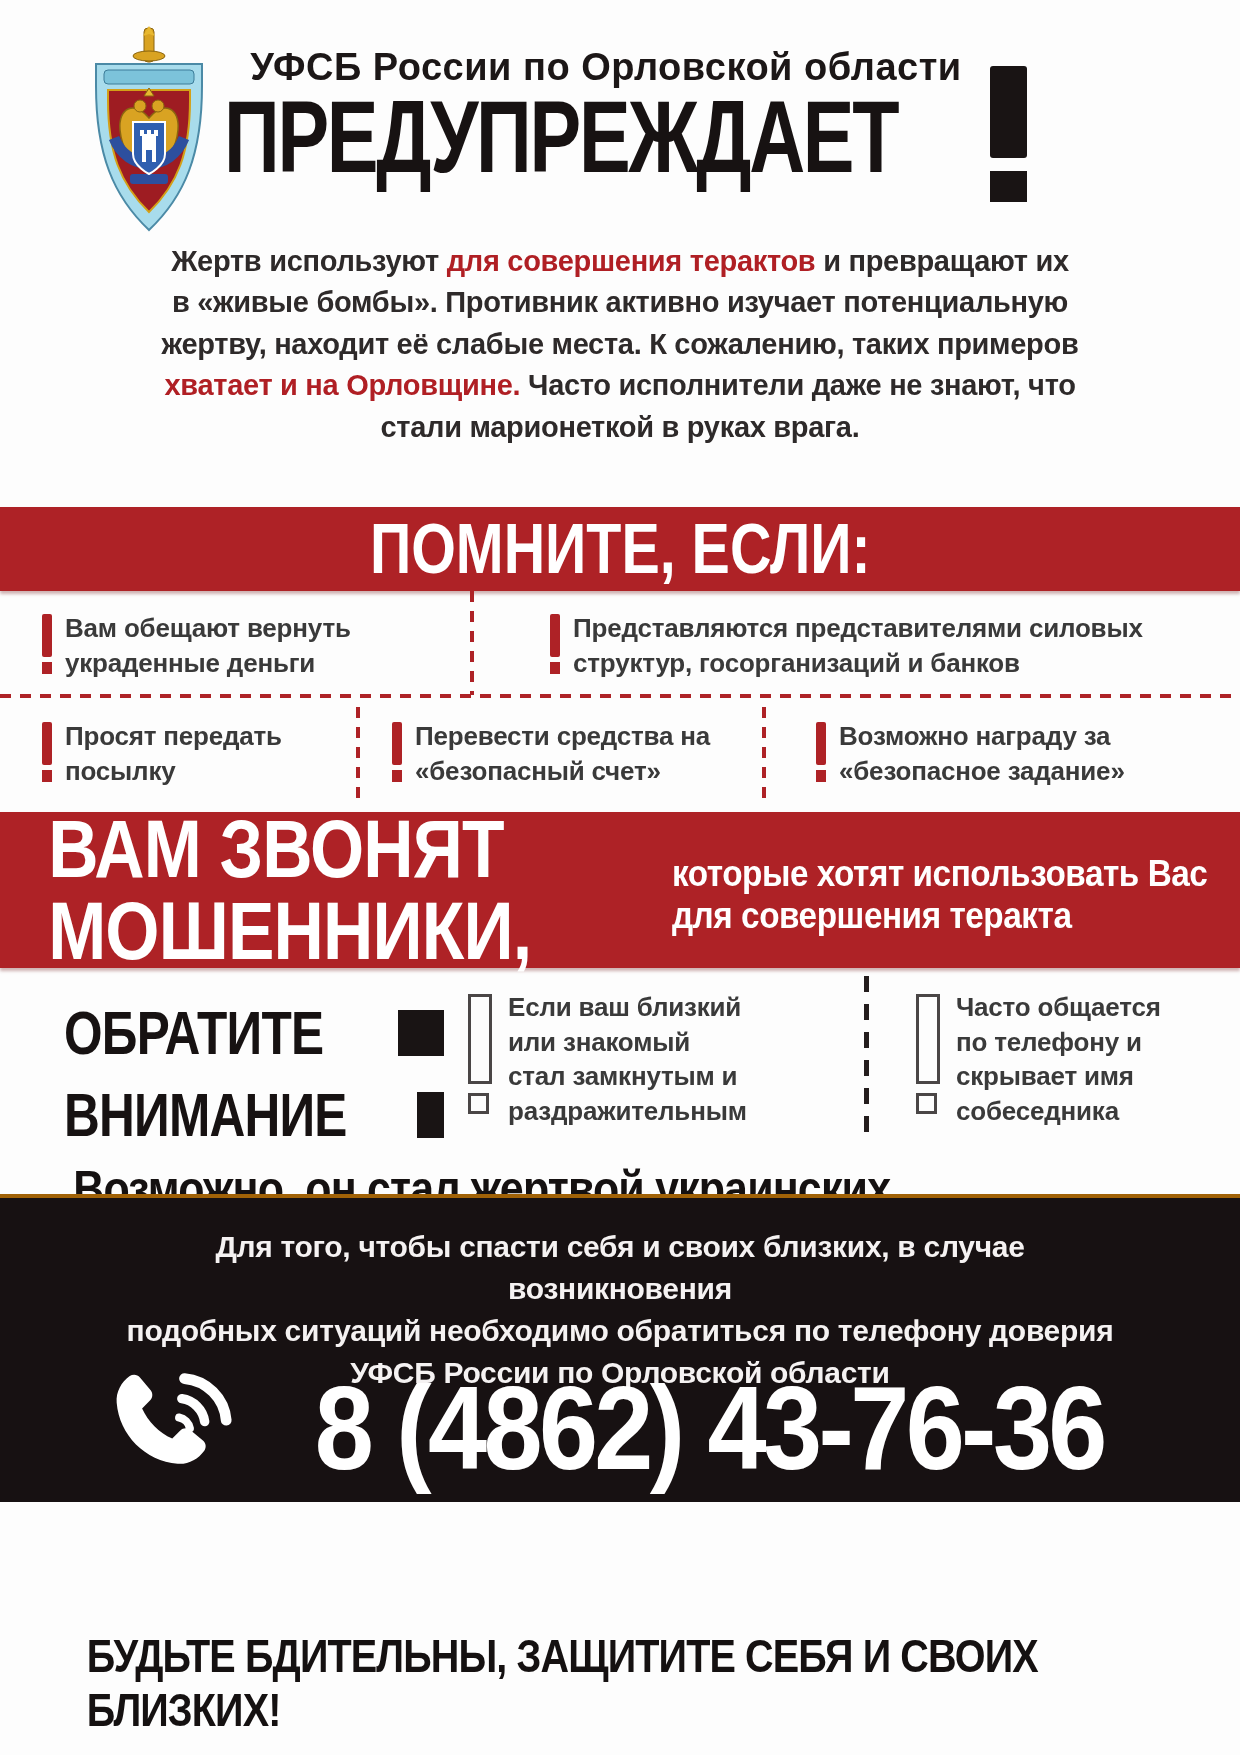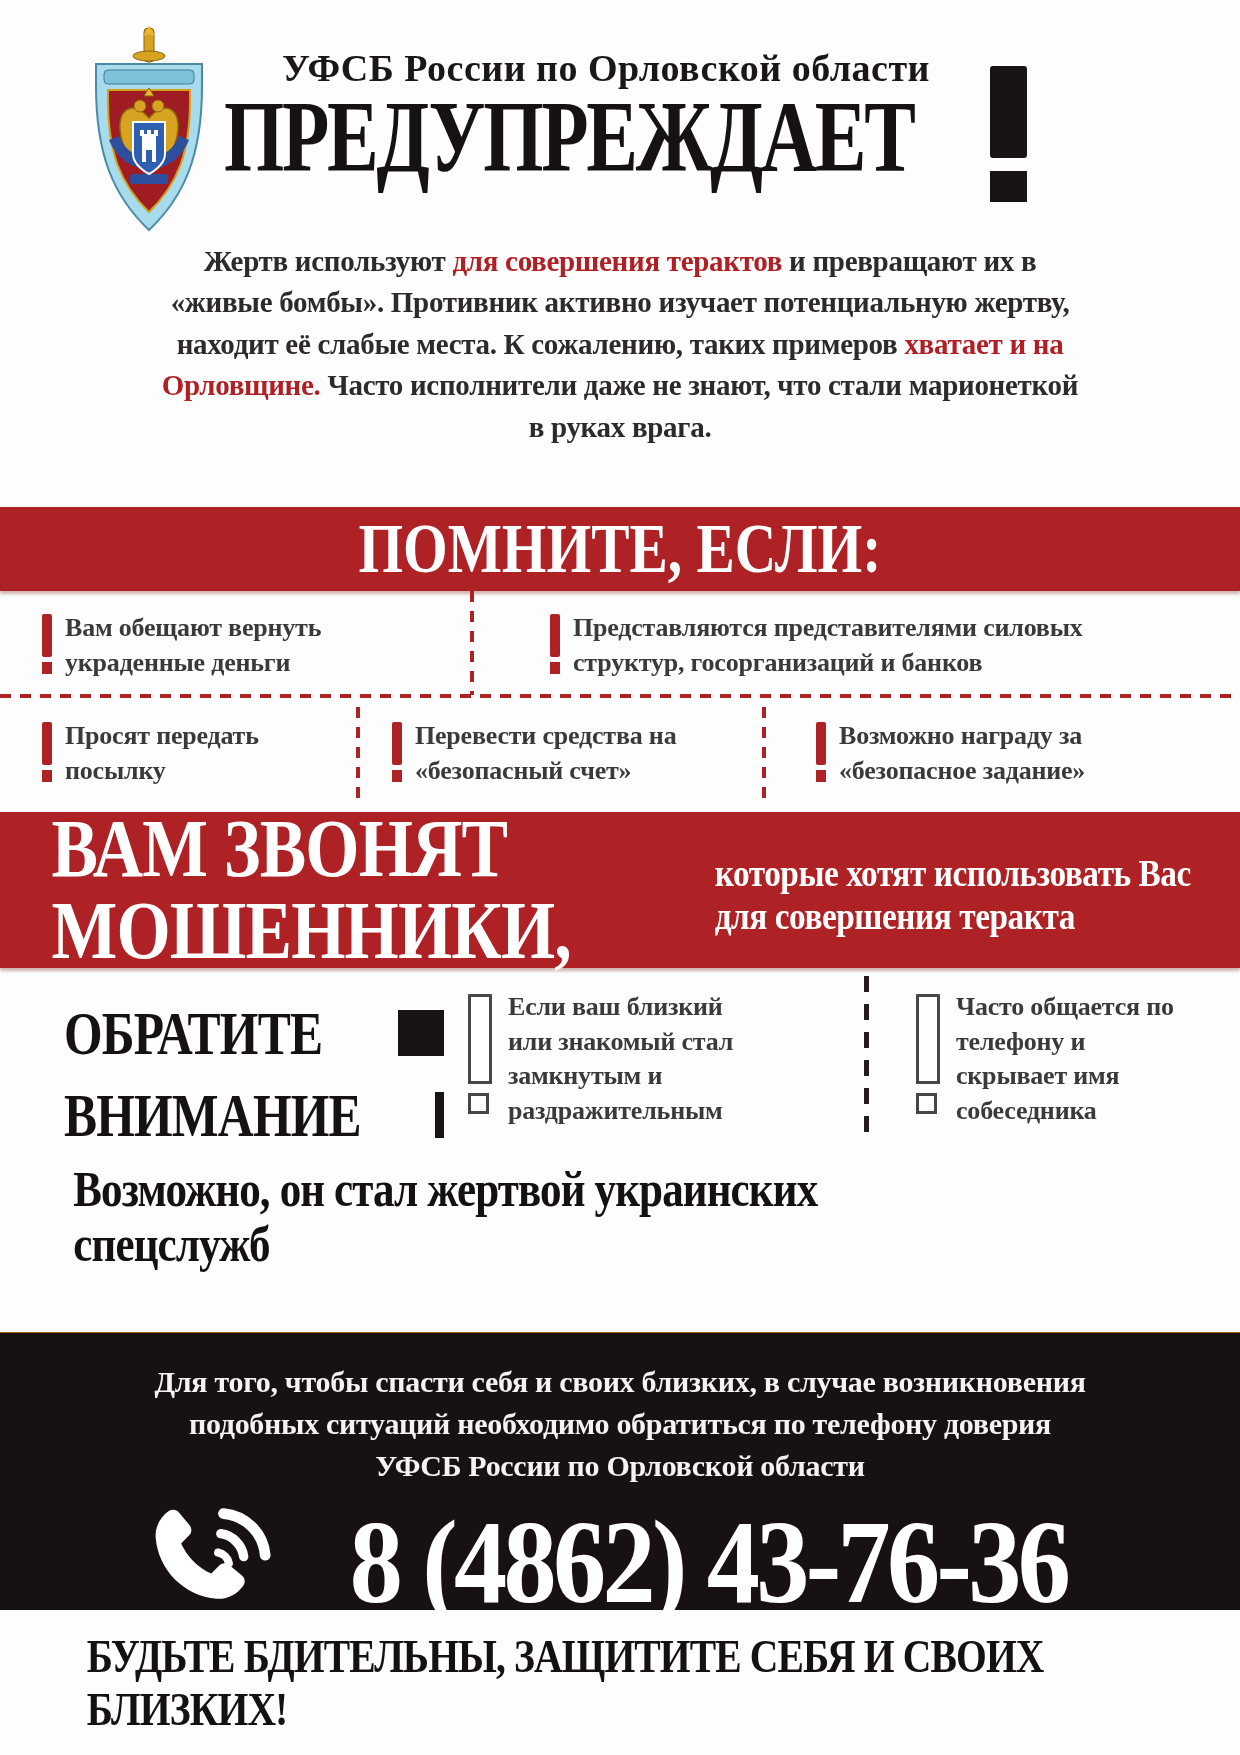--- a/index.html
+++ b/index.html
@@ -7,21 +7,21 @@
     --accent:#b01f24;
     --dark:#171112;
     --ink:#1c1717;
     --body:#3a3a3a;
   }
   *{box-sizing:border-box}
   html,body{margin:0;padding:0;background:#e8e8e8}
   .page{
     position:relative;width:1240px;height:1755px;margin:0 auto;
     background:#fdfdfd;overflow:hidden;
-    font-family:Liberation Serif, serif;color:var(--ink);
+    font-family:Liberation Sans, sans-serif;color:var(--ink);
   }
   
   .emblem{position:absolute;left:86px;top:26px;width:126px;height:208px}
   .org-line{position:absolute;left:218px;top:46px;width:776px;text-align:center;
     font-size:38px;font-weight:700;letter-spacing:.5px;color:#1c1717;white-space:nowrap}
   .warn-title{position:absolute;left:224px;top:86px;width:770px;white-space:nowrap}
   .warn-title span{display:inline-block;transform:scaleX(.76);transform-origin:left center;
     font-size:102px;font-weight:800;letter-spacing:-3px;color:#171212;line-height:1}
   .bigbang{position:absolute;left:990px;top:66px;display:flex;flex-direction:column;align-items:center;gap:13px}
   .bigbang .bar{width:37px;height:92px;background:#191414;border-radius:3px}
@@ -58,21 +58,21 @@
     font-size:62px;font-weight:800;color:#171212;letter-spacing:-1px;line-height:1}
   .attn-row .sq{width:46px;height:46px;background:#191414}
   .aitem{position:absolute;display:flex;align-items:flex-start}
   .obang{display:flex;flex-direction:column;align-items:flex-start;gap:9px;margin-right:16px;padding-top:4px}
   .obang .bar{width:24px;height:90px;border:3px solid #4a4646;background:transparent}
   .obang .dot{width:21px;height:21px;border:3px solid #4a4646;background:transparent}
   .conclusion{position:absolute;left:0;top:194px;width:1047px;}
   .conclusion span{display:inline-block;transform:scaleX(.86);font-size:50px;font-weight:800;
     color:#151111;letter-spacing:-1px;line-height:1.1}
   
-  .hot{position:absolute;left:0;top:1332px;width:1240px;height:352px;background:var(--dark);border-top:1px solid #a16207}
+  .hot{position:absolute;left:0;top:1194px;width:1240px;height:308px;background:var(--dark);border-top:4px solid #a16207}
   .hot-text{position:absolute;left:100px;top:28px;width:1040px;text-align:center;
     font-size:30px;font-weight:600;color:#f5f2f2;line-height:1.4;letter-spacing:-.3px}
   .hot-text div{display:block}
   .phone-row{position:absolute;left:0;top:140px;width:1240px;height:180px;
     display:flex;align-items:center;justify-content:center;gap:30px}
   .phone-icon{width:148px;height:148px;flex:0 0 auto;margin-top:6px}
   .phone-num span{display:inline-block;transform:scaleX(.9);font-size:118px;font-weight:800;
     color:#fff;letter-spacing:-4px;white-space:nowrap;line-height:1}
   
   .footer{position:absolute;left:0;top:1610px;width:1240px;height:145px;background:#fdfdfd;

